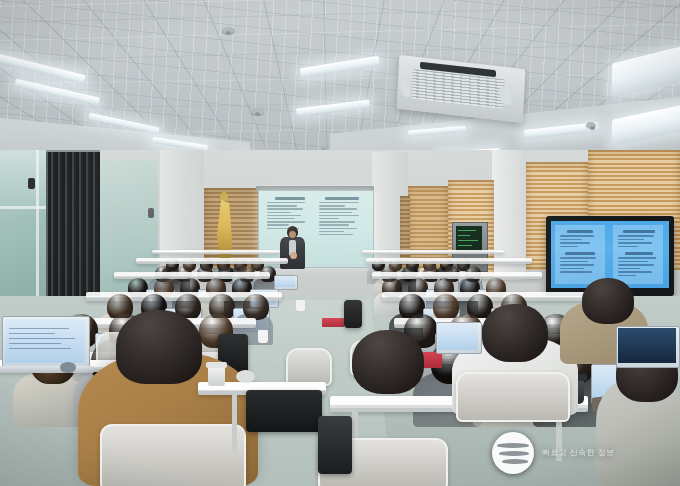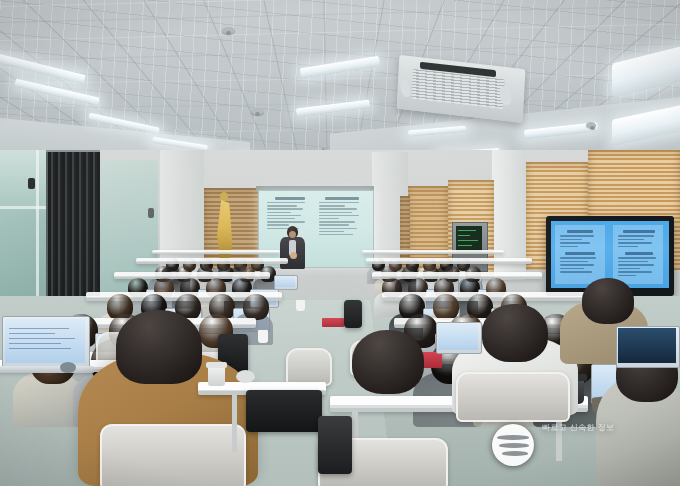--- a/index.html
+++ b/index.html
@@ -252,21 +252,21 @@
     position:absolute;inset:0;pointer-events:none;
     background:
       radial-gradient(ellipse 78% 62% at 48% 42%, rgba(255,255,255,.09) 0%, rgba(0,0,0,0) 62%),
       radial-gradient(ellipse 110% 96% at 50% 52%, rgba(0,0,0,0) 52%, rgba(18,22,26,.30) 100%);
   }
 
   
   .wm{
     position:absolute;left:492px;top:424px;
     width:186px;height:58px;
-    display:flex;align-items:flex-start;gap:5px;
+    display:flex;align-items:center;gap:5px;
     filter:drop-shadow(0 1px 3px rgba(0,0,0,.55));
   }
   .wm-mark{
     position:relative;width:42px;height:42px;flex:0 0 42px;
     border-radius:50%;
     background:rgba(255,255,255,.96);
     overflow:hidden;
   }
   .wm-wave{
     position:absolute;left:5px;height:4.6px;border-radius:50%;

